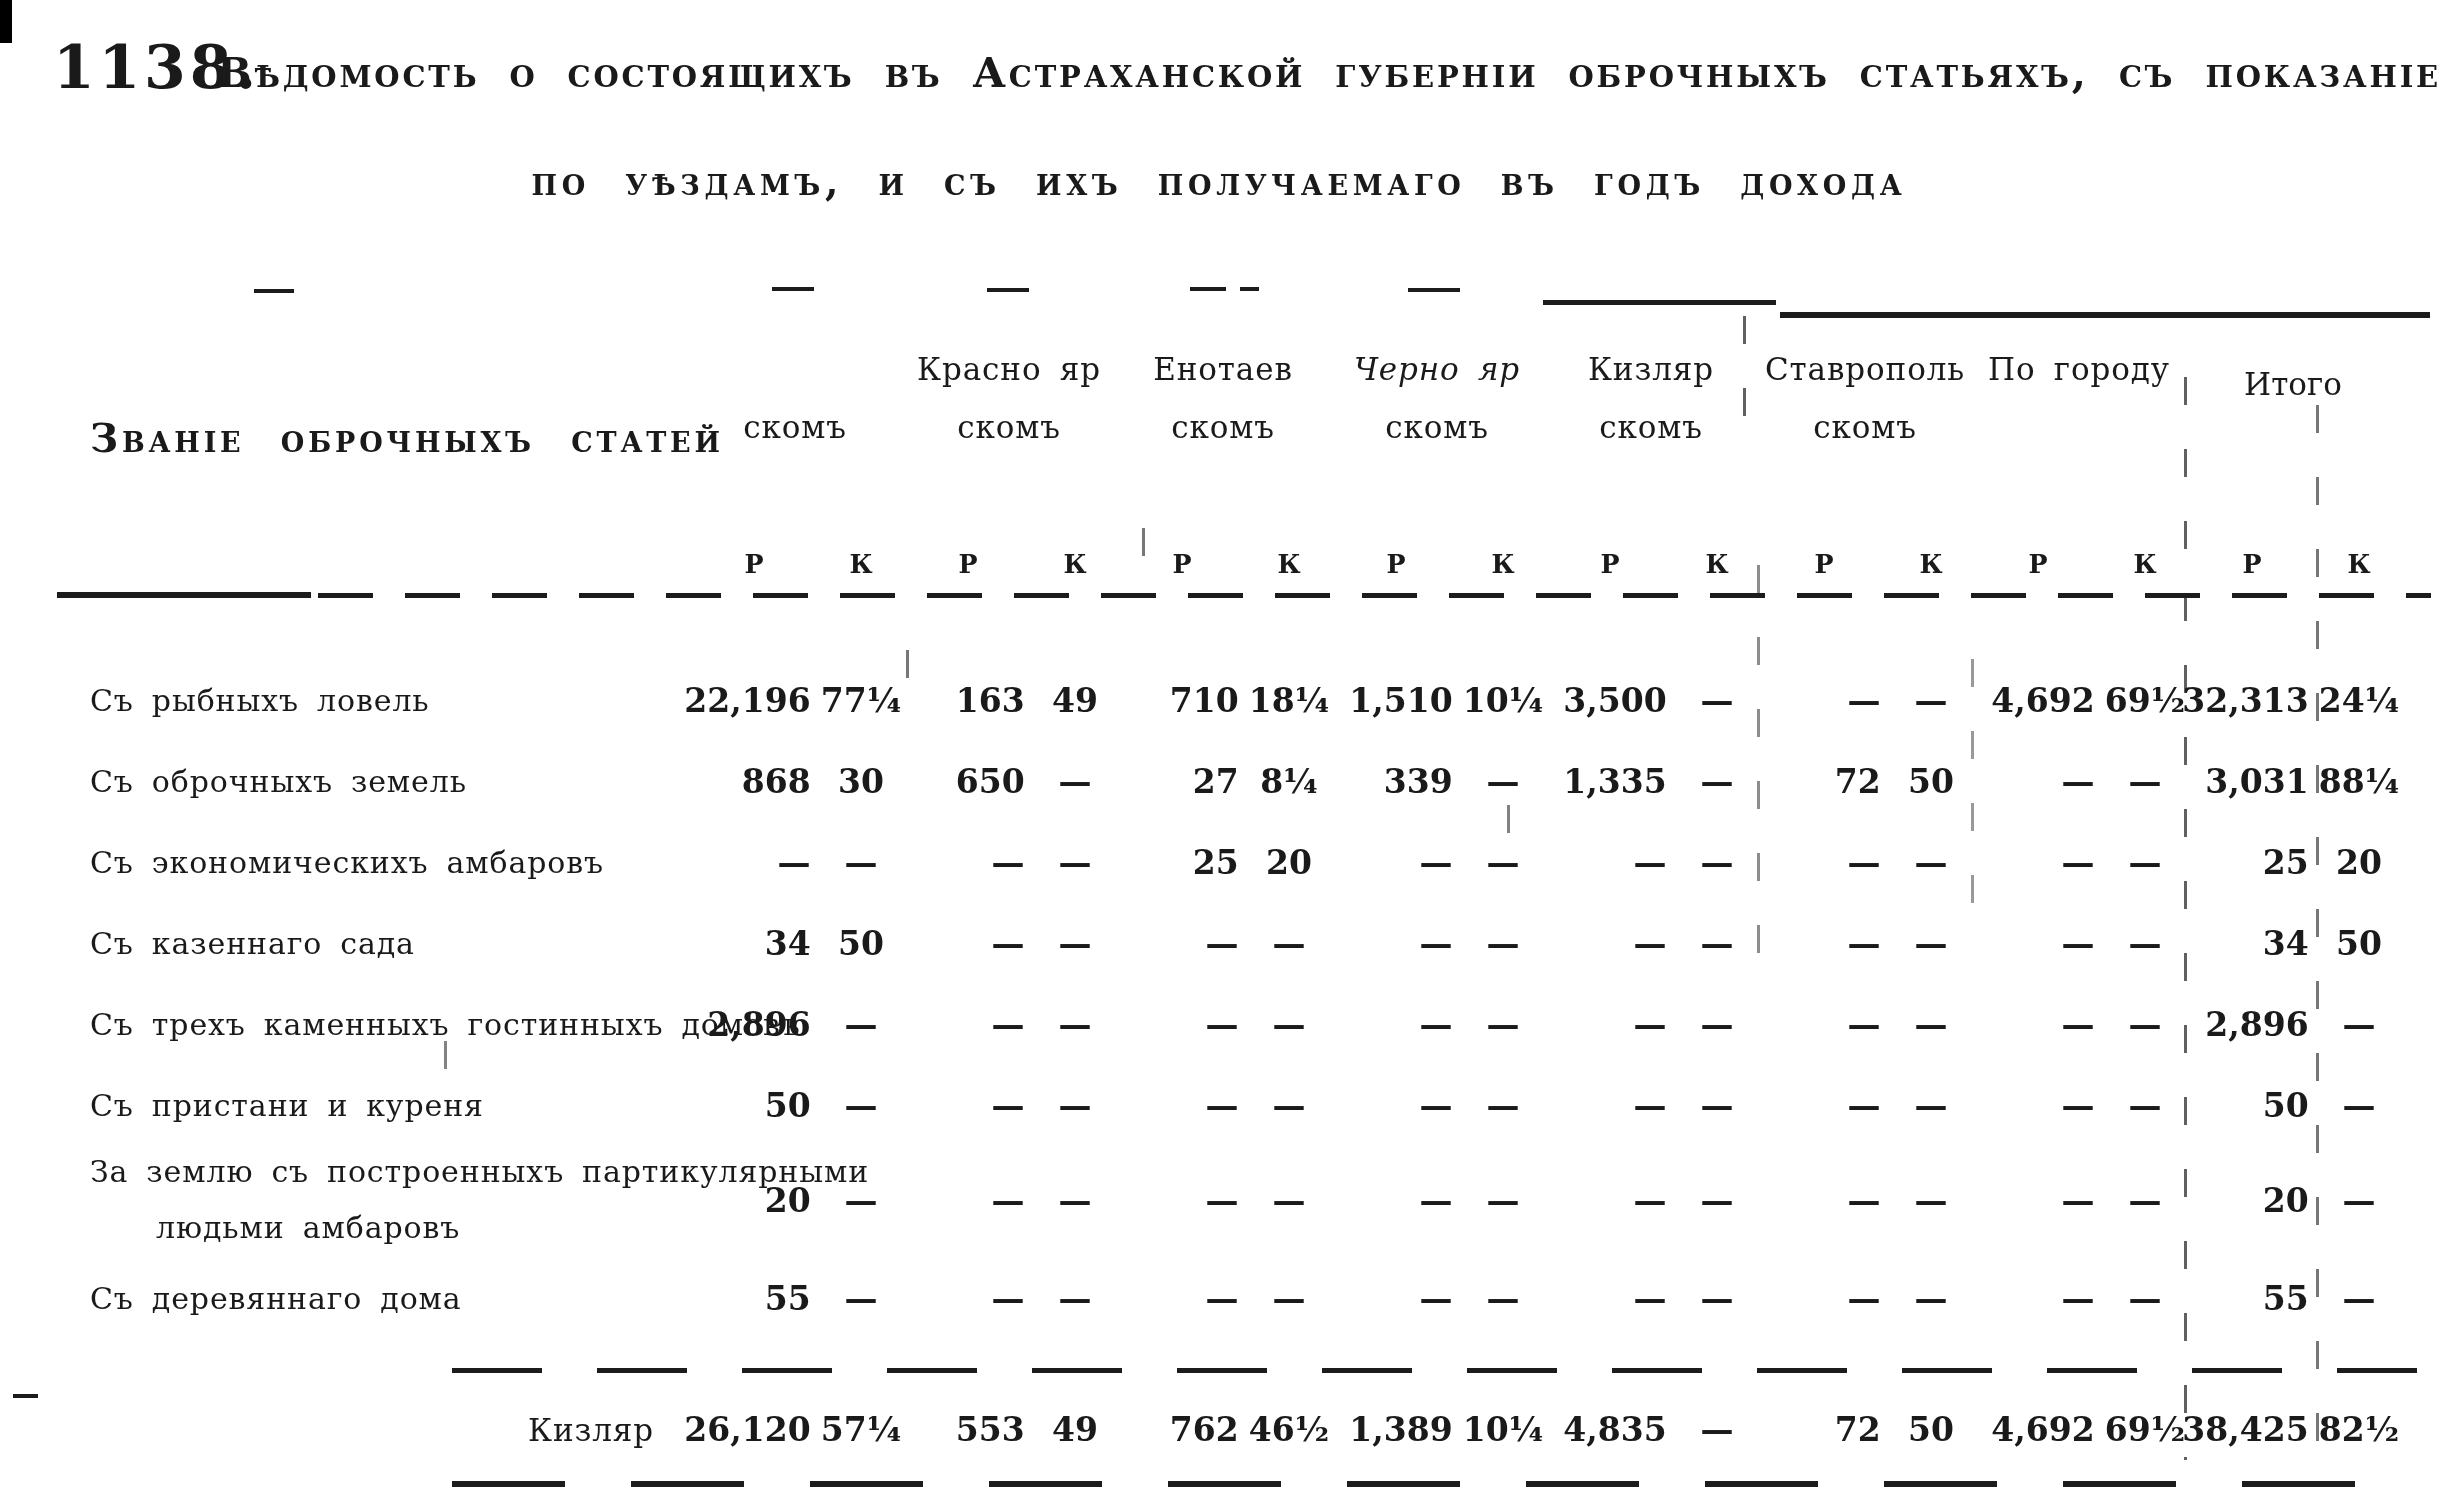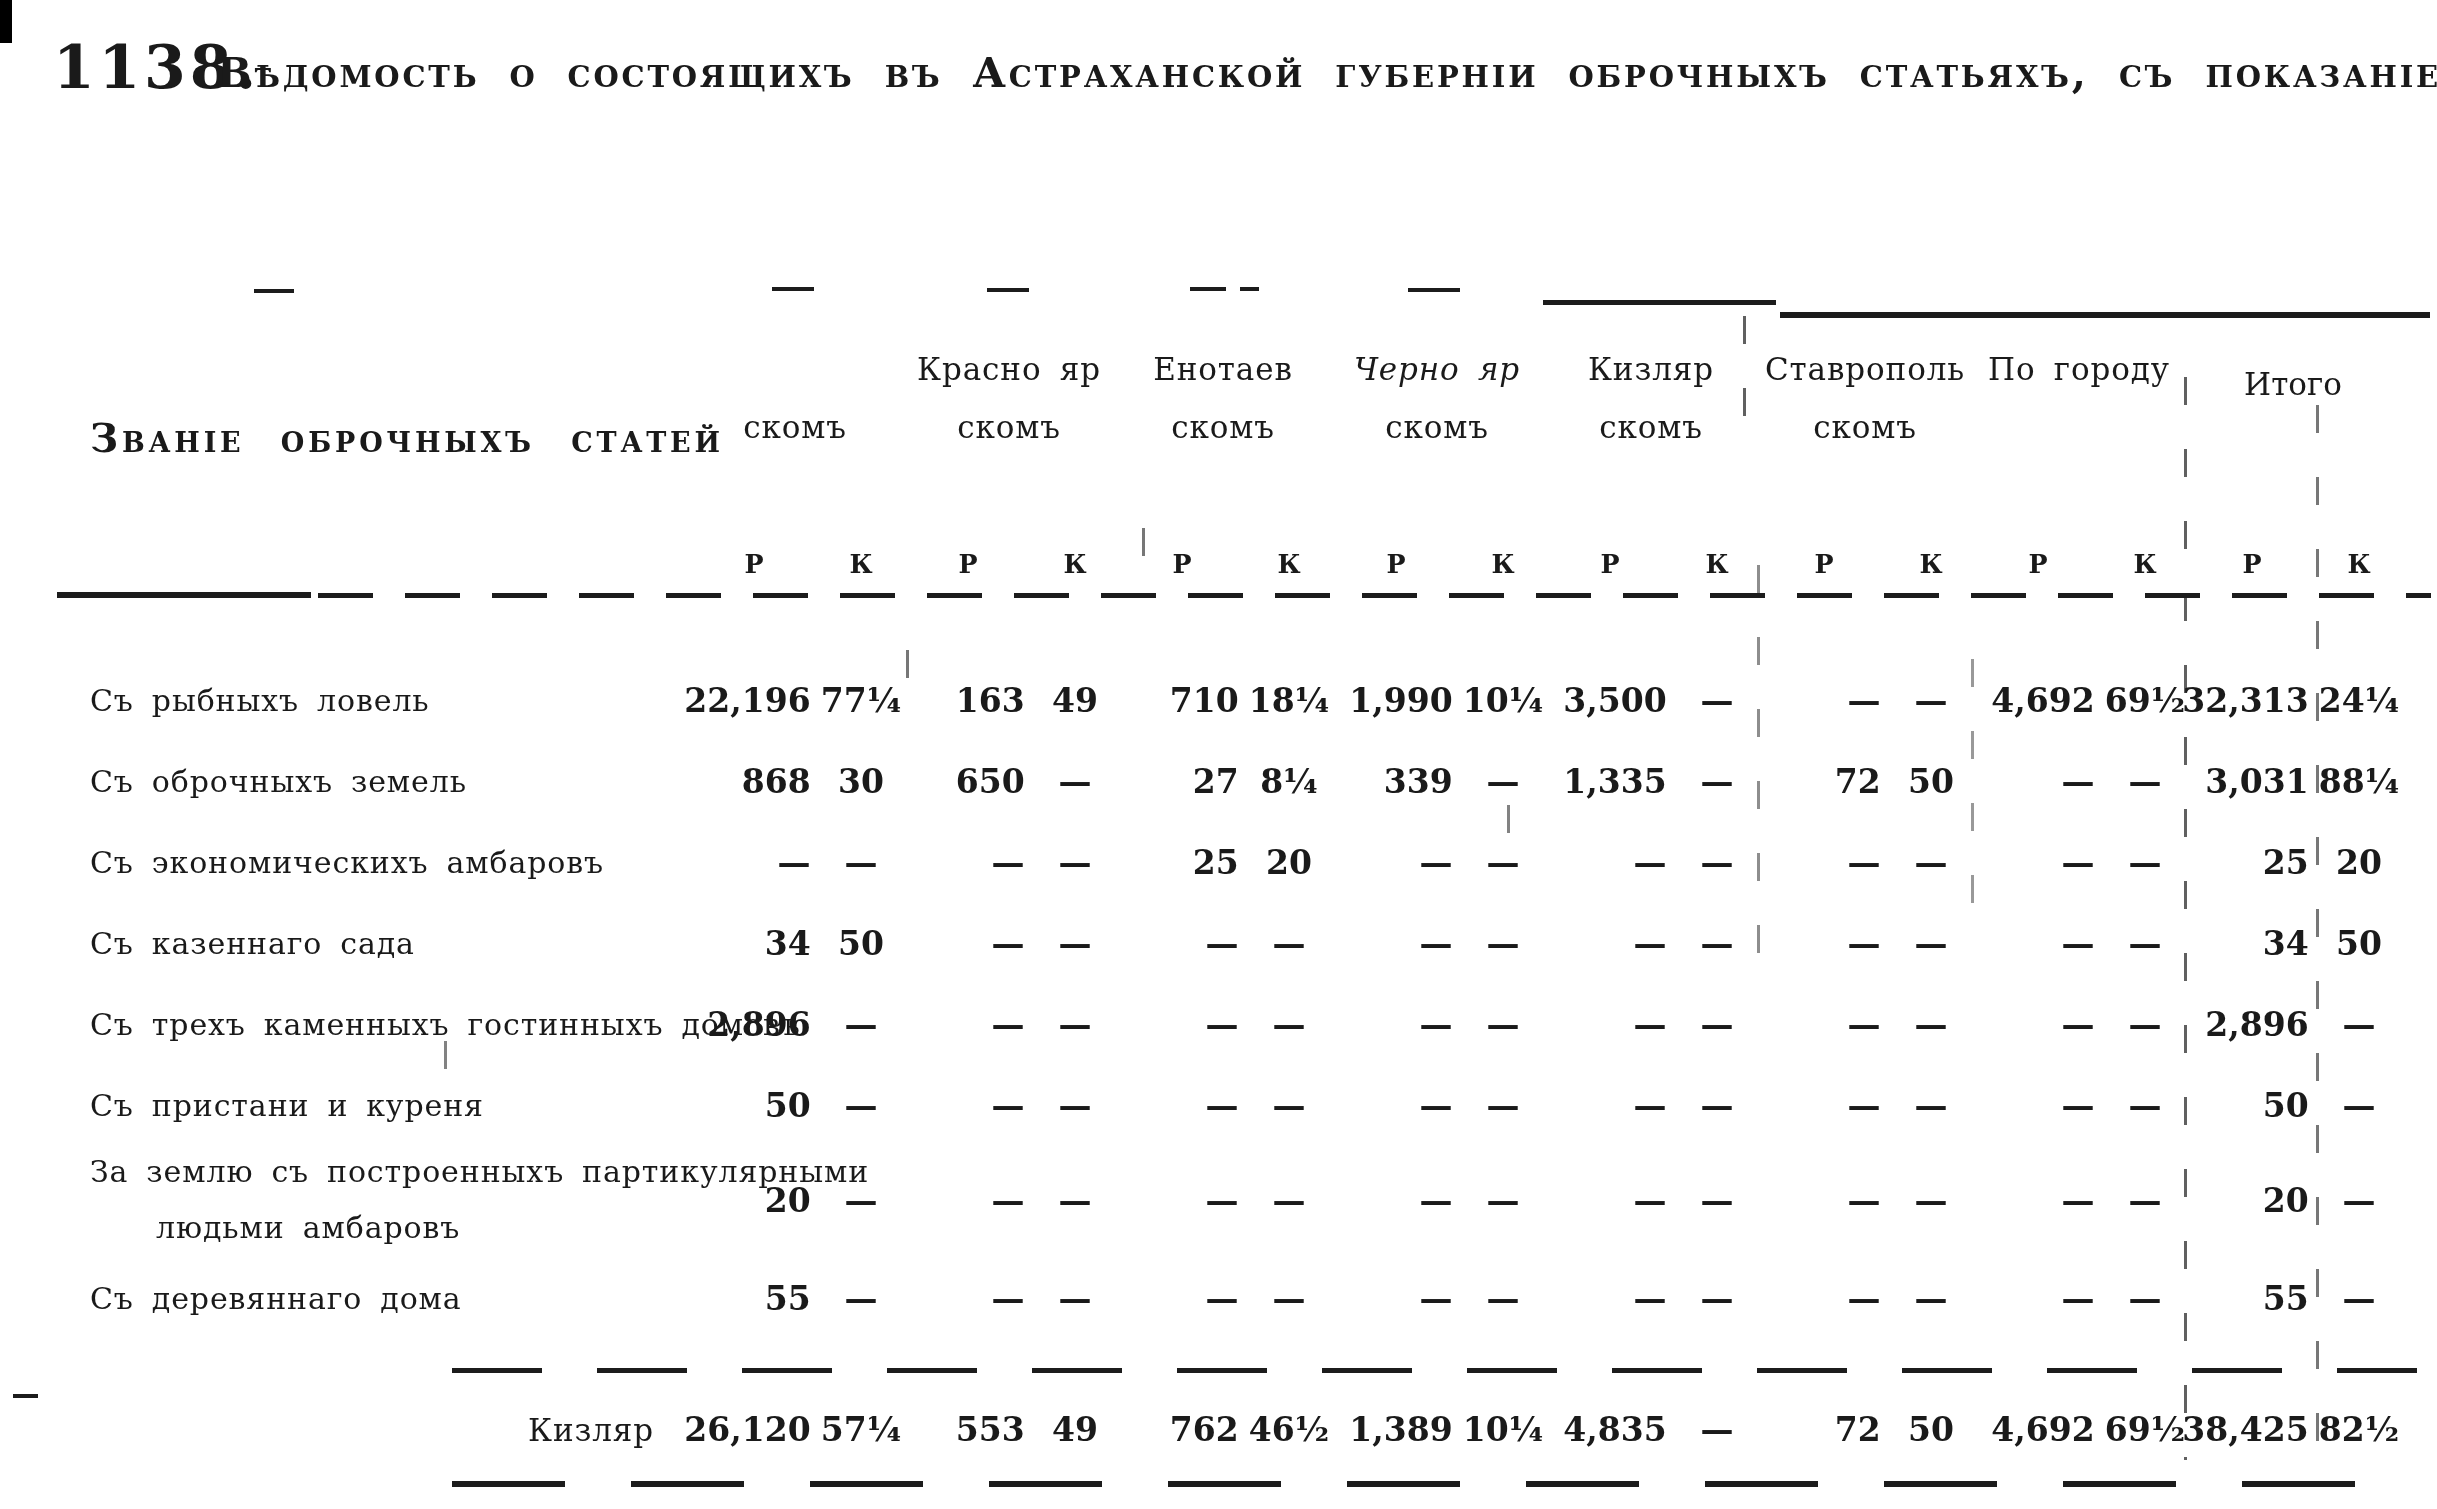--- a/index.html
+++ b/index.html
@@ -59,20 +59,21 @@
   .vdash{position:absolute;width:2.8px;background:repeating-linear-gradient(180deg,#1c1c1c 0 28px,transparent 28px 72px);opacity:.7;}
   .corner-blot{position:absolute;left:0;top:0;width:12.2px;height:43px;background:#000;}
 </style>
 </head>
 <body>
 
 <div class="page">
 
   <div class="entry-number">1138.</div>
   <div class="title-line1">Вѣдомость о состоящихъ въ Астраханской губерніи оброчныхъ статьяхъ, съ показаніемъ порознь</div>
+  <div class="title-line2">по уѣздамъ, и съ ихъ получаемаго въ годъ дохода</div>
 
   <div class="tgrid">
       <div class="cell stub" style="grid-area: 1 / 1 / 3;">Званіе оброчныхъ статей</div>
       <div class="cell h2" style="grid-area: 2 / 2 / auto / span 2;">скомъ</div>
       <div class="cell pk" style="grid-area: 4 / 2;">Р</div>
       <div class="cell pk" style="grid-area: 4 / 3;">К</div>
       <div class="cell h1" style="grid-area: 1 / 4 / auto / span 2;">Красно яр</div>
       <div class="cell h2" style="grid-area: 2 / 4 / auto / span 2;">скомъ</div>
       <div class="cell pk" style="grid-area: 4 / 4;">Р</div>
       <div class="cell pk" style="grid-area: 4 / 5;">К</div>
@@ -98,21 +99,21 @@
       <div class="cell h-itogo" style="grid-area: 1 / 16 / 3 / span 2;">Итого</div>
       <div class="cell pk" style="grid-area: 4 / 16;">Р</div>
       <div class="cell pk" style="grid-area: 4 / 17;">К</div>
       <div class="cell lbl" style="grid-area: 6 / 1;">Съ рыбныхъ ловель</div>
       <div class="cell num" style="grid-area: 6 / 2;">22,196</div>
       <div class="cell kop" style="grid-area: 6 / 3;">77¼</div>
       <div class="cell num" style="grid-area: 6 / 4;">163</div>
       <div class="cell kop" style="grid-area: 6 / 5;">49</div>
       <div class="cell num" style="grid-area: 6 / 6;">710</div>
       <div class="cell kop" style="grid-area: 6 / 7;">18¼</div>
-      <div class="cell num" style="grid-area: 6 / 8;">1,990</div>
+      <div class="cell num" style="grid-area: 6 / 8;">1,510</div>
       <div class="cell kop" style="grid-area: 6 / 9;">10¼</div>
       <div class="cell num" style="grid-area: 6 / 10;">3,500</div>
       <div class="cell kop" style="grid-area: 6 / 11;">—</div>
       <div class="cell num" style="grid-area: 6 / 12;">—</div>
       <div class="cell kop" style="grid-area: 6 / 13;">—</div>
       <div class="cell num" style="grid-area: 6 / 14;">4,692</div>
       <div class="cell kop" style="grid-area: 6 / 15;">69½</div>
       <div class="cell num" style="grid-area: 6 / 16;">32,313</div>
       <div class="cell kop" style="grid-area: 6 / 17;">24¼</div>
       <div class="cell lbl" style="grid-area: 7 / 1;">Съ оброчныхъ земель</div>

